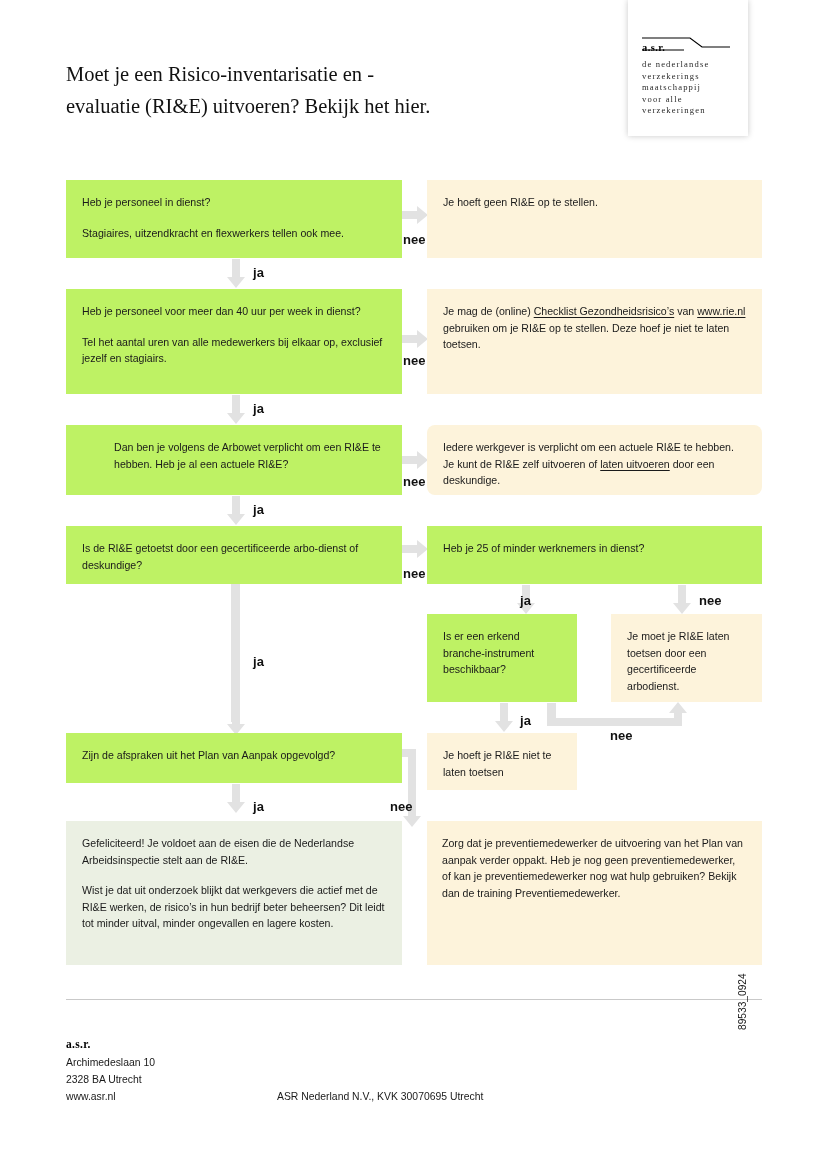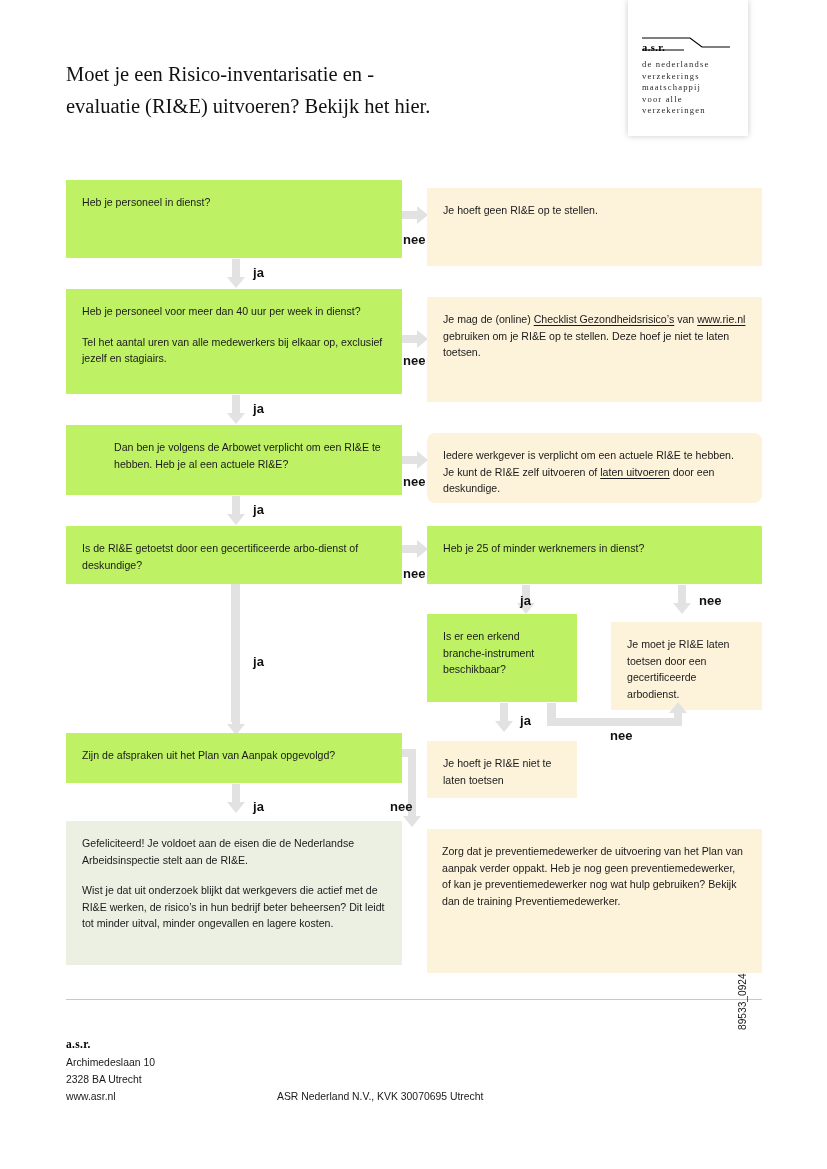--- a/index.html
+++ b/index.html
@@ -48,21 +48,21 @@
   .box {
     position: absolute;
     padding: 14px 16px 14px 16px;
     font-size: 10.6px;
     line-height: 16.5px;
     color: #1a1a1a;
   }
   .box p { margin: 0; }
   .box p + p { margin-top: 14px; }
   .grey  { background: #bef264; }
-  .cream { background: #fdf3db; margin-top: 8px; }
+  .cream { background: #fdf3db; }
   .green { background: #ebf0e3; }
   .box a, .ul {
     color: inherit; text-decoration: underline; text-underline-offset: 2px;
   }
 
   
   .arrow { position: absolute; }
   .arrow svg { display: block; }
   .lbl {
     position: absolute;
@@ -120,20 +120,21 @@
     </div>
   </div>
 
   <div class="title">
     <span>Moet je een Risico-inventarisatie en -</span><br>
     <span>evaluatie (RI&amp;E) uitvoeren? Bekijk het hier.</span>
   </div>
 
   <div class="box grey" style="left:66px; top:180px; width:336px; height:78px;">
     <p>Heb je personeel in dienst?</p>
+    <p>Stagiaires, uitzendkracht en flexwerkers tellen ook mee.</p>
   </div>
 
   <div class="arrow" style="left:402px; top:206px;">
     <svg width="26" height="18" viewBox="0 0 26 18">
       <path d="M0 5 H15 V0 L26 9 L15 18 V13 H0 Z" fill="#e2e2e2"></path>
     </svg>
   </div>
   <div class="lbl" style="left:403px; top:232px;">nee</div>
 
   <div class="box cream" style="left:427px; top:180px; width:335px; height:78px;">

